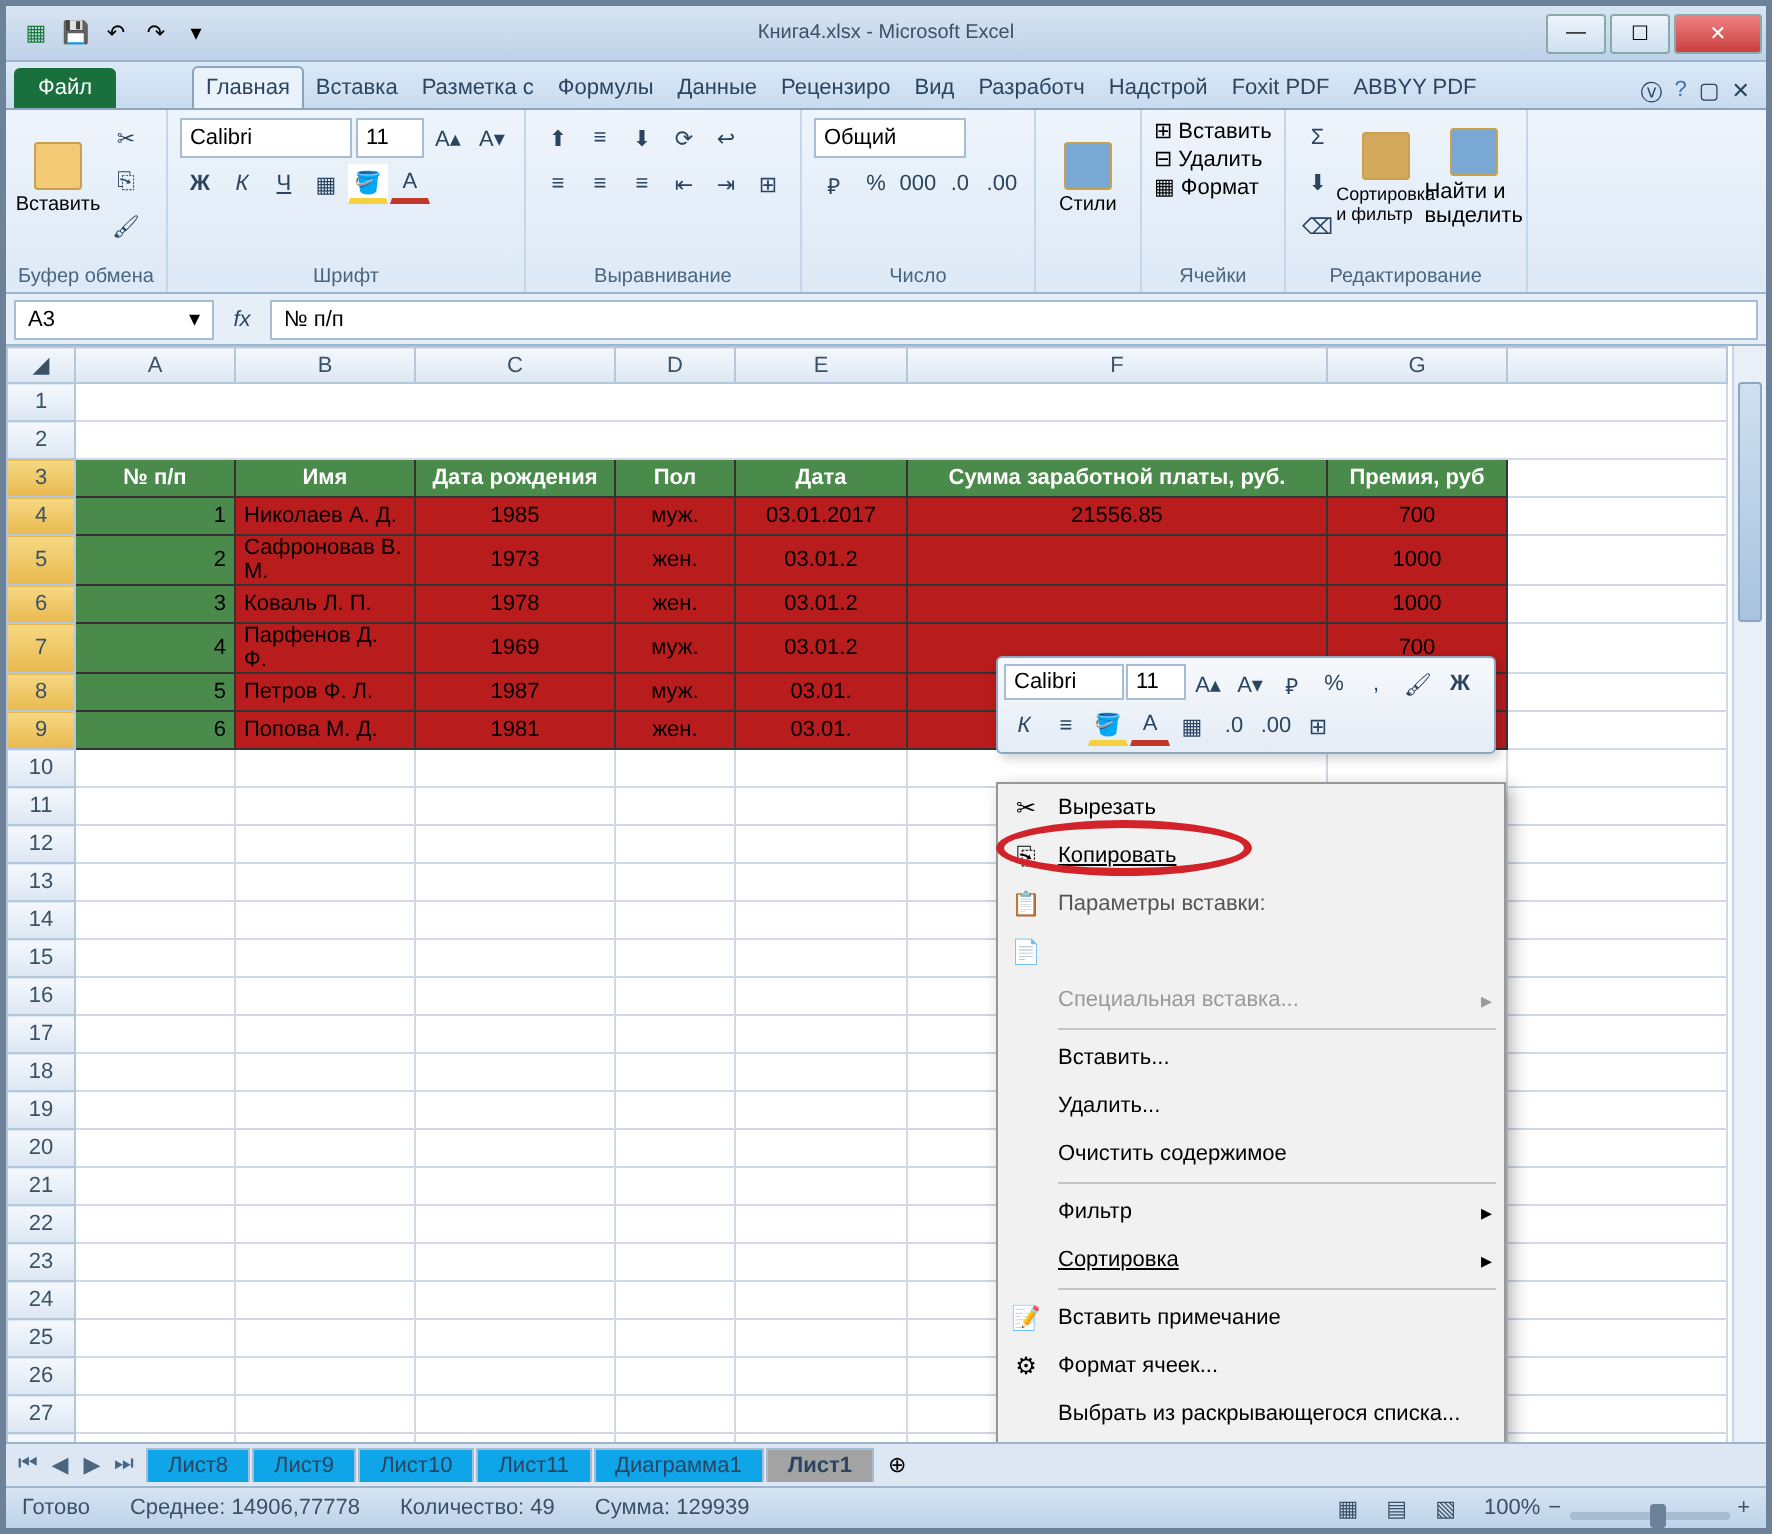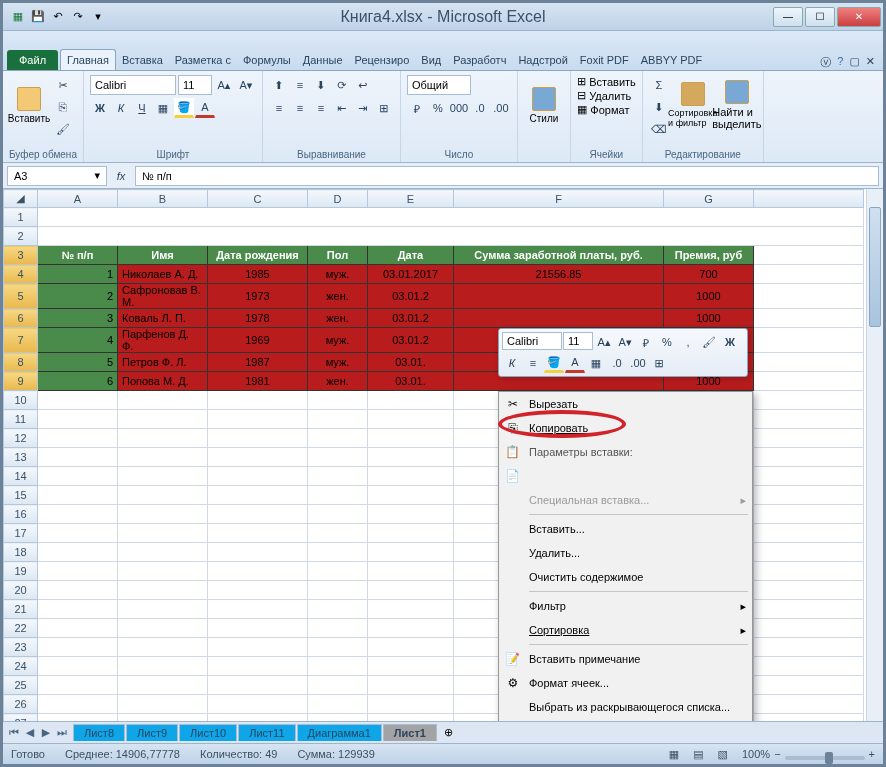--- a/index.html
+++ b/index.html
@@ -1,27 +1,27 @@
 <!DOCTYPE html>
 <html><head>
 <meta charset="utf-8">
 <style>
 * { box-sizing: border-box; margin: 0; padding: 0; font-family: 'Segoe UI', Tahoma, sans-serif; }
 body { background: #fff; width: 886px; height: 767px; overflow: hidden; position: relative; border: 3px solid #6b8299; }
 .titlebar { height: 28px; background: linear-gradient(#d7e4f2, #bed2e8); display: flex; align-items: center; border-bottom: 1px solid #9db5cc; position: relative; }
 .qat { display: flex; gap: 2px; padding-left: 6px; align-items: center; }
 .qat span { width: 18px; height: 18px; display:inline-flex; align-items:center; justify-content:center; font-size:11px; }
-.title { position:absolute; left:50%; transform:translateX(-50%); font-size: 16px; color: #3b5166; }
+.title { position:absolute; left:50%; transform:translateX(-50%); font-size: 10px; color: #3b5166; }
 .winbtns { margin-left: auto; display: flex; }
 .winbtn { width: 30px; height: 20px; border: 1px solid #8aa; background: linear-gradient(#eef5fb,#cfe0f0); display:flex;align-items:center;justify-content:center; font-size:10px; margin-right:2px; border-radius:2px;}
 .winbtn.close { background: linear-gradient(#f08080,#c94040); color:#fff; width:44px; }
-.tabstrip { height: 40px; background: linear-gradient(#dce9f7,#c8dbef); display:flex; align-items: end; padding-left: 4px; border-bottom:1px solid #8aa6c1;}
+.tabstrip { height: 24px; background: linear-gradient(#dce9f7,#c8dbef); display:flex; align-items: end; padding-left: 4px; border-bottom:1px solid #8aa6c1;}
 .filetab { background:#19703c; color:#fff; padding: 4px 12px; font-size:11px; border-radius:3px 3px 0 0; margin-right:2px;}
 .tab { padding: 4px 6px; font-size: 11px; color:#2b4560; cursor:pointer; }
-.tab.active { background: #eaf2fb; border: 1px solid #8aa6c1; border-bottom: none; border-radius: 3px 3px 0 0; }
+.tab.active { background: #eaf2fb; border: 1px solid #8aa6c1; border-bottom: none; border-radius: 3px 3px 0 0; margin-left: 36px; }
 .help-icons { margin-left:auto; padding-right:8px; display:flex; gap:6px; font-size:11px; color:#2b4560;}
 .ribbon { height: 92px; background: linear-gradient(#eef4fb,#dde9f6); border-bottom: 1px solid #9db5cc; display:flex; }
 .group { border-right: 1px solid #c5d6e8; padding: 4px 6px 2px; display:flex; flex-direction:column; }
 .group-body { flex:1; display:flex; gap:4px; align-items:flex-start;}
 .group-label { text-align:center; font-size:10px; color:#4a6580; padding-top:2px;}
 .bigbtn { width:40px; height:60px; display:flex; flex-direction:column; align-items:center; justify-content:center; font-size:10px; gap:2px; }
 .bigbtn .ic { width:24px;height:24px; background:#f3c976; border:1px solid #c9a04e; border-radius:2px;}
 .mini { display:flex; flex-direction:column; gap:2px; font-size:10px;}
 .fontbox { display:flex; gap:2px;}
 .combo { border:1px solid #a8bdd3; background:#fff; height:20px; font-size:11px; padding:0 4px; display:flex; align-items:center;}
@@ -160,21 +160,21 @@
         <span class="ibtn">≡</span>
         <span class="ibtn">⇤</span>
         <span class="ibtn">⇥</span>
         <span class="ibtn">⊞</span>
       </div>
     </div>
     <div class="group-label">Выравнивание</div>
   </div>
   <div class="group">
     <div class="group-body" style="flex-direction:column;gap:3px">
-      <div class="combo" style="width:64px">Общий</div>
+      <div class="combo" style="width:76px">Общий</div>
       <div class="btnrow">
         <span class="ibtn">₽</span>
         <span class="ibtn">%</span>
         <span class="ibtn">000</span>
         <span class="ibtn">.0</span>
         <span class="ibtn">.00</span>
       </div>
     </div>
     <div class="group-label">Число</div>
   </div>

